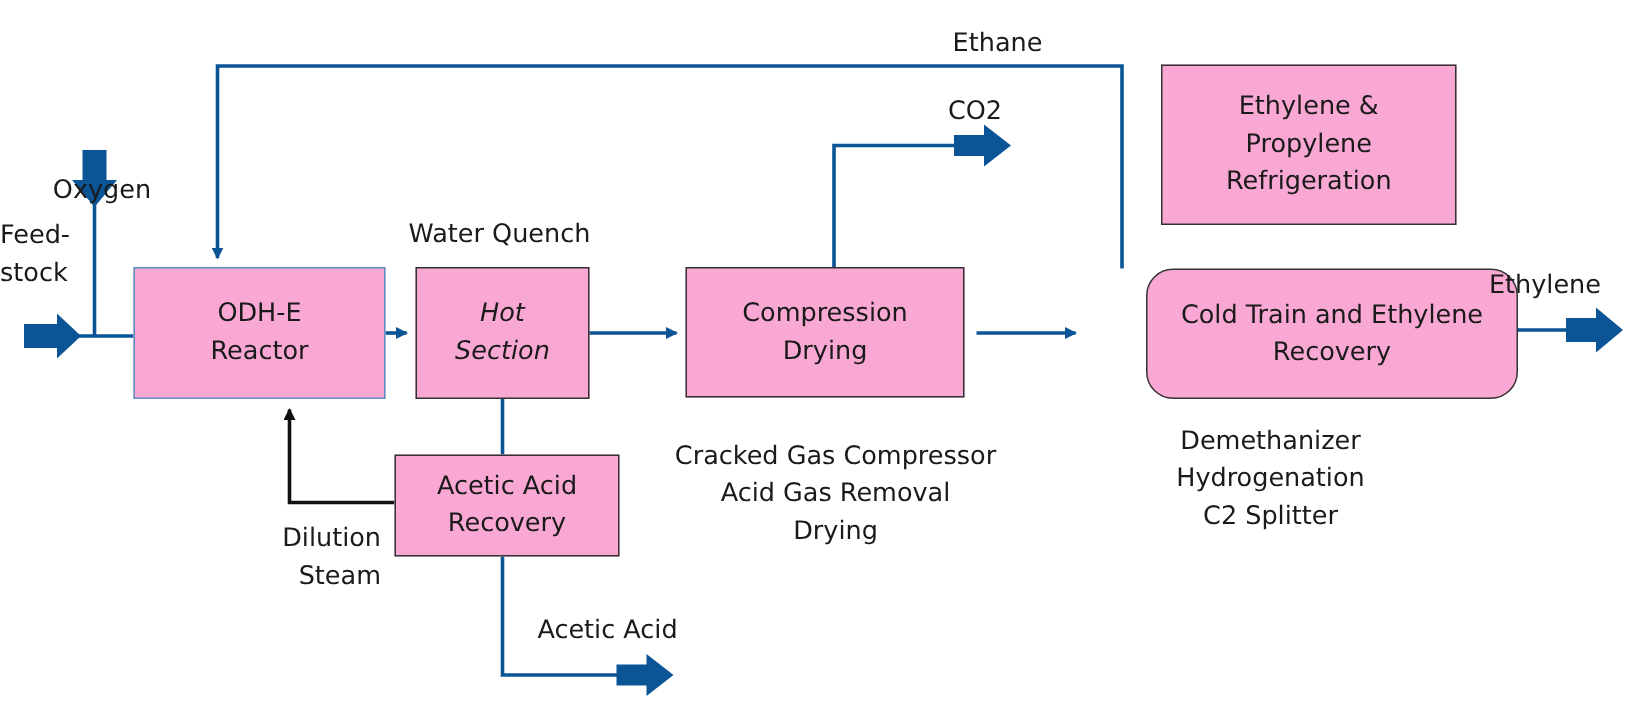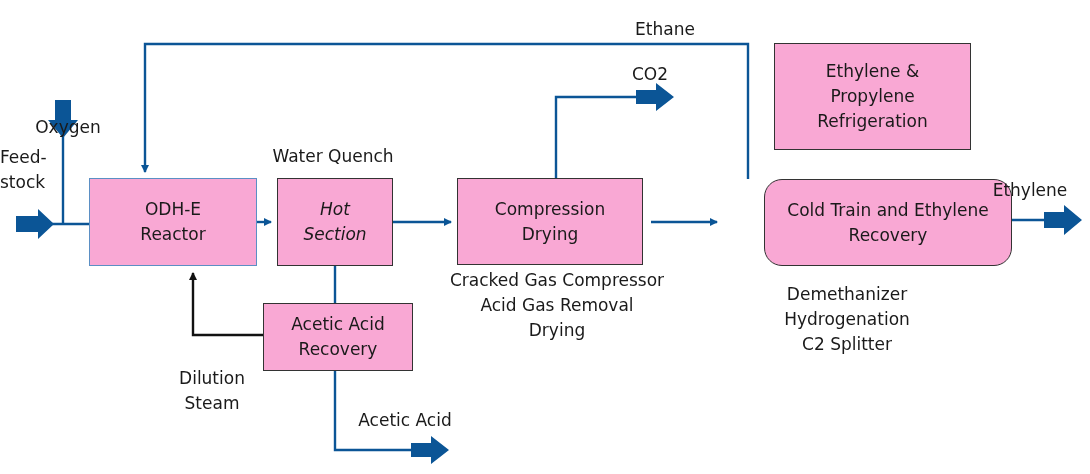--- a/index.html
+++ b/index.html
@@ -73,21 +73,21 @@
 <div class="box" style="left:263px; top:303px; width:150px; height:68px;">Acetic Acid
 Recovery</div>
 
 <div class="lbl" style="left:28px; top:67px; width:80px;margin-top:48px;">Oxygen</div>
 <div class="lbl" style="left:0px; top:145px; width:50px; text-align:left;">Feed-
 stock</div>
 <div class="lbl" style="left:620px; top:17px; width:90px;">Ethane</div>
 <div class="lbl" style="left:620px; top:62px; width:60px;">CO2</div>
 <div class="lbl" style="left:985px; top:178px; width:90px;">Ethylene</div>
 <div class="lbl" style="left:350px; top:408px; width:110px;">Acetic Acid</div>
-<div class="lbl" style="left:170px; top:366px; width:84px;">Dilution
+<div class="lbl" style="left:170px; top:347px; width:84px;text-align:right;">Dilution
 Steam</div>
 <div class="lbl" style="left:258px; top:144px; width:150px;">Water Quench</div>
-<div class="lbl" style="left:437px; top:268px; width:240px;">Cracked Gas Compressor
+<div class="lbl" style="left:437px; top:292px; width:240px;">Cracked Gas Compressor
 Acid Gas Removal
 Drying</div>
 <div class="lbl" style="left:752px; top:282px; width:190px;">Demethanizer
 Hydrogenation
 C2 Splitter</div>
 
 </body></html>

